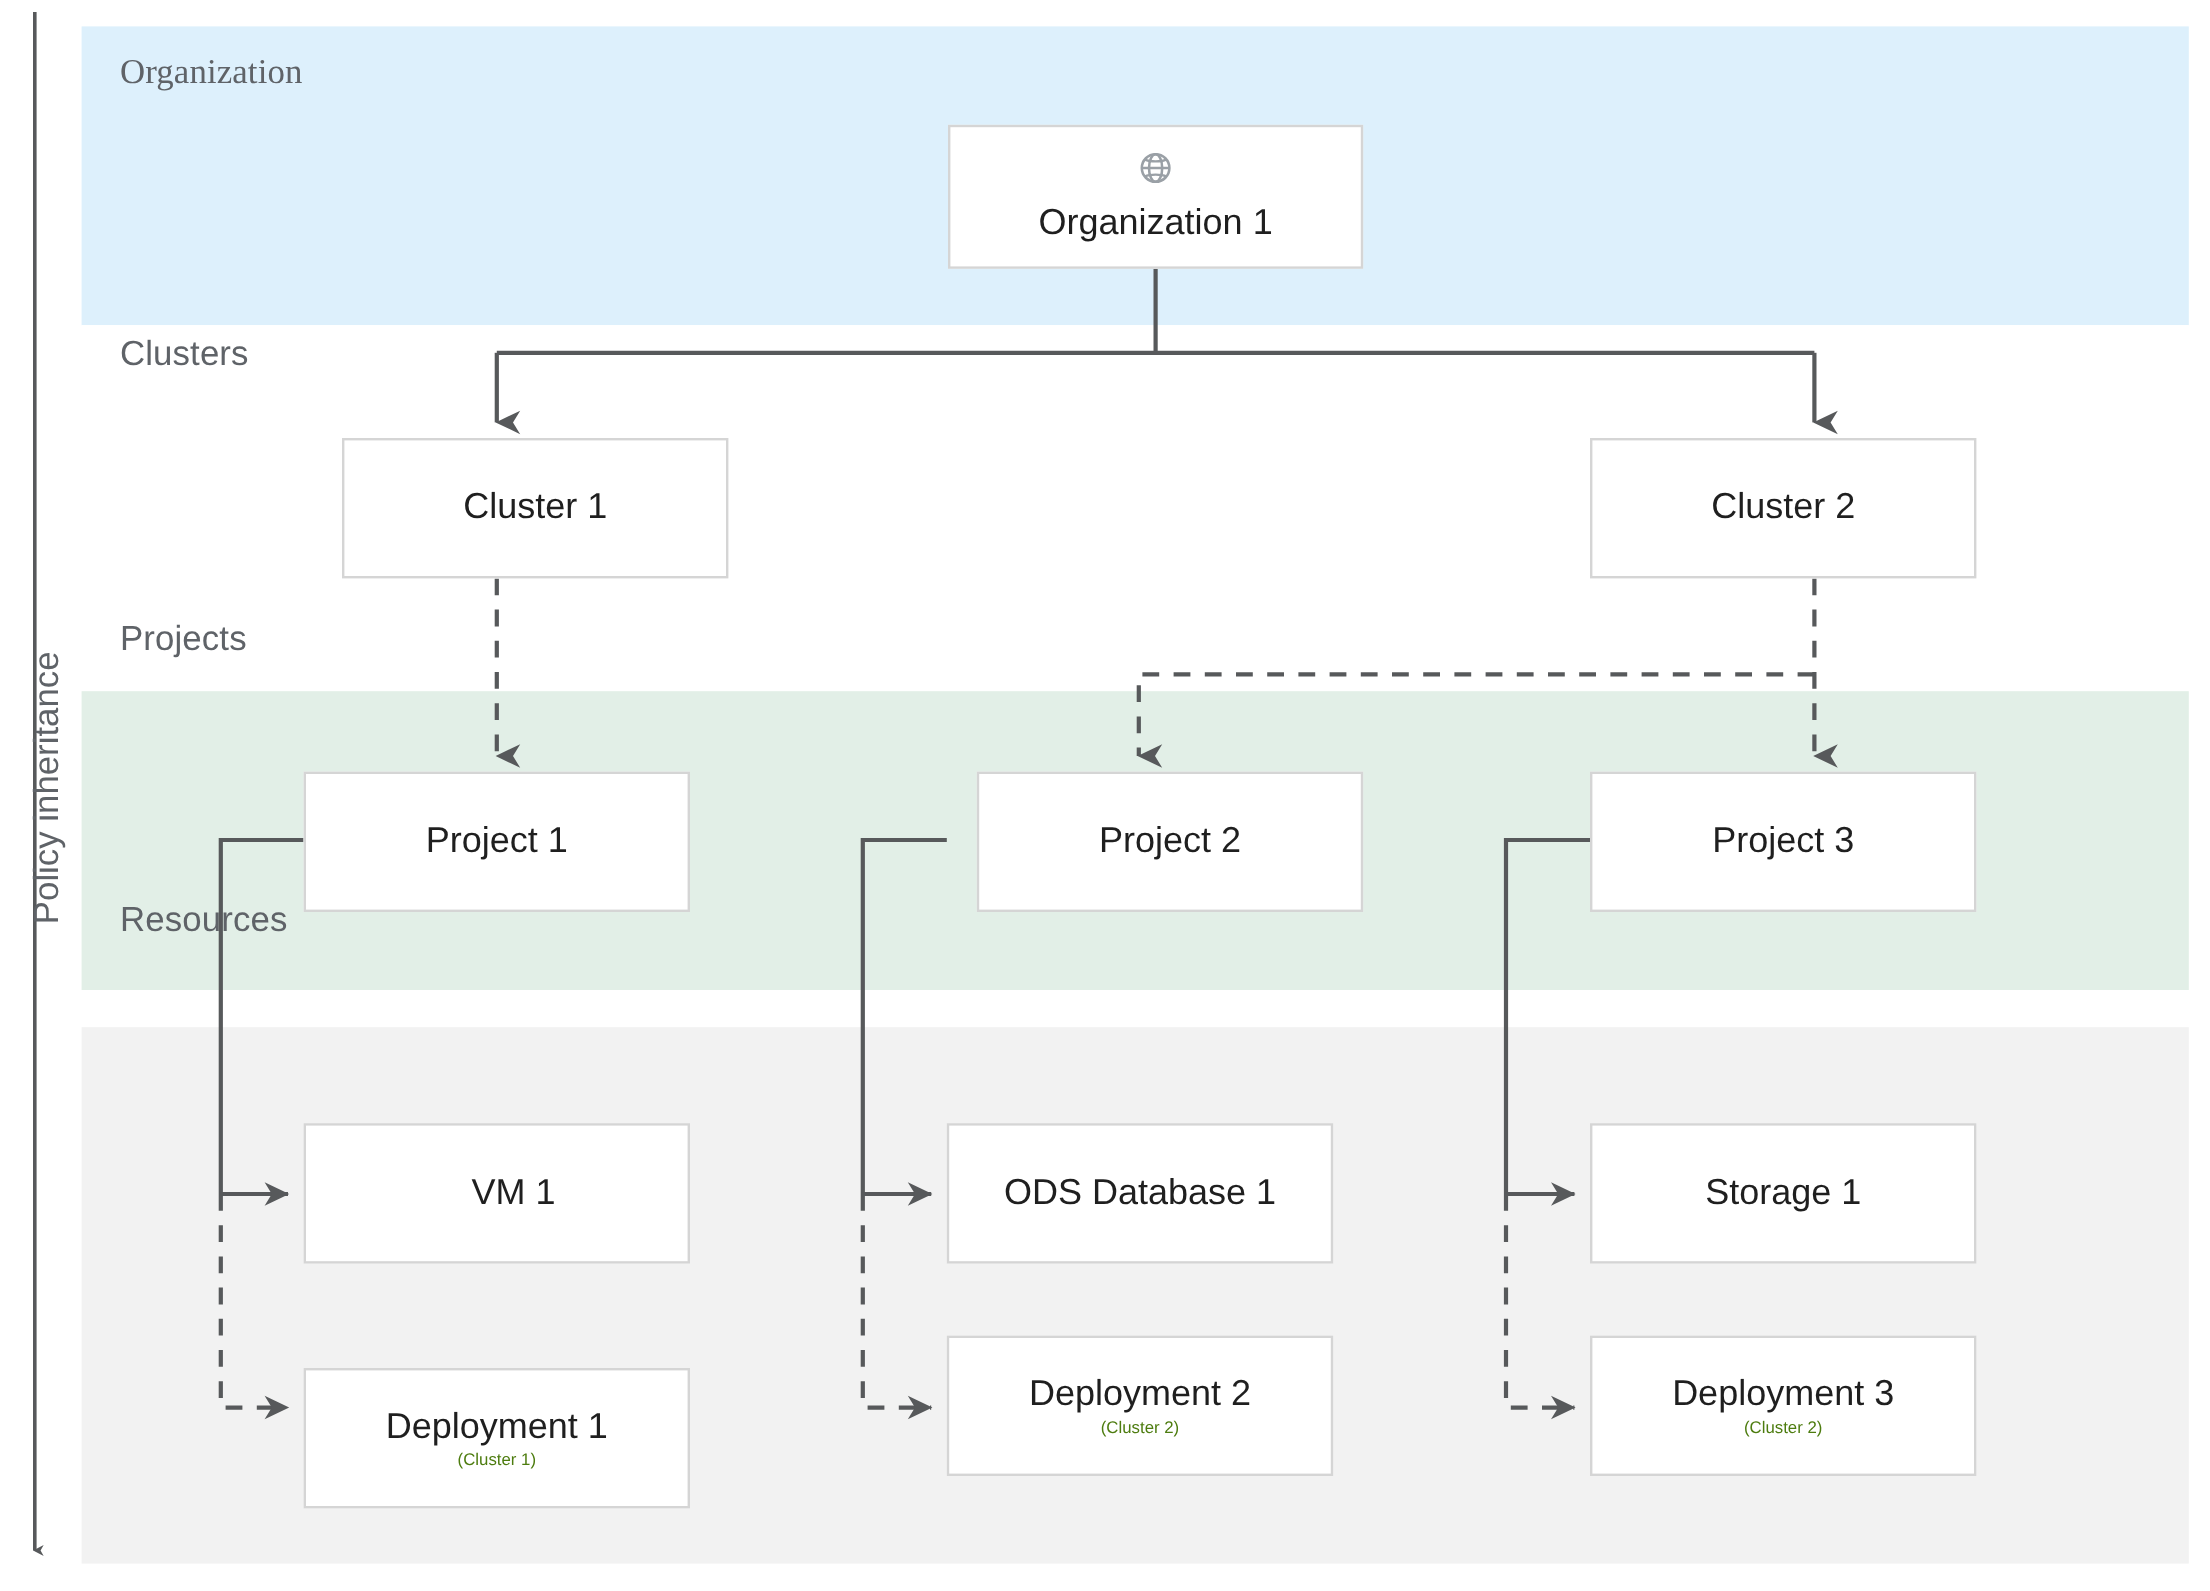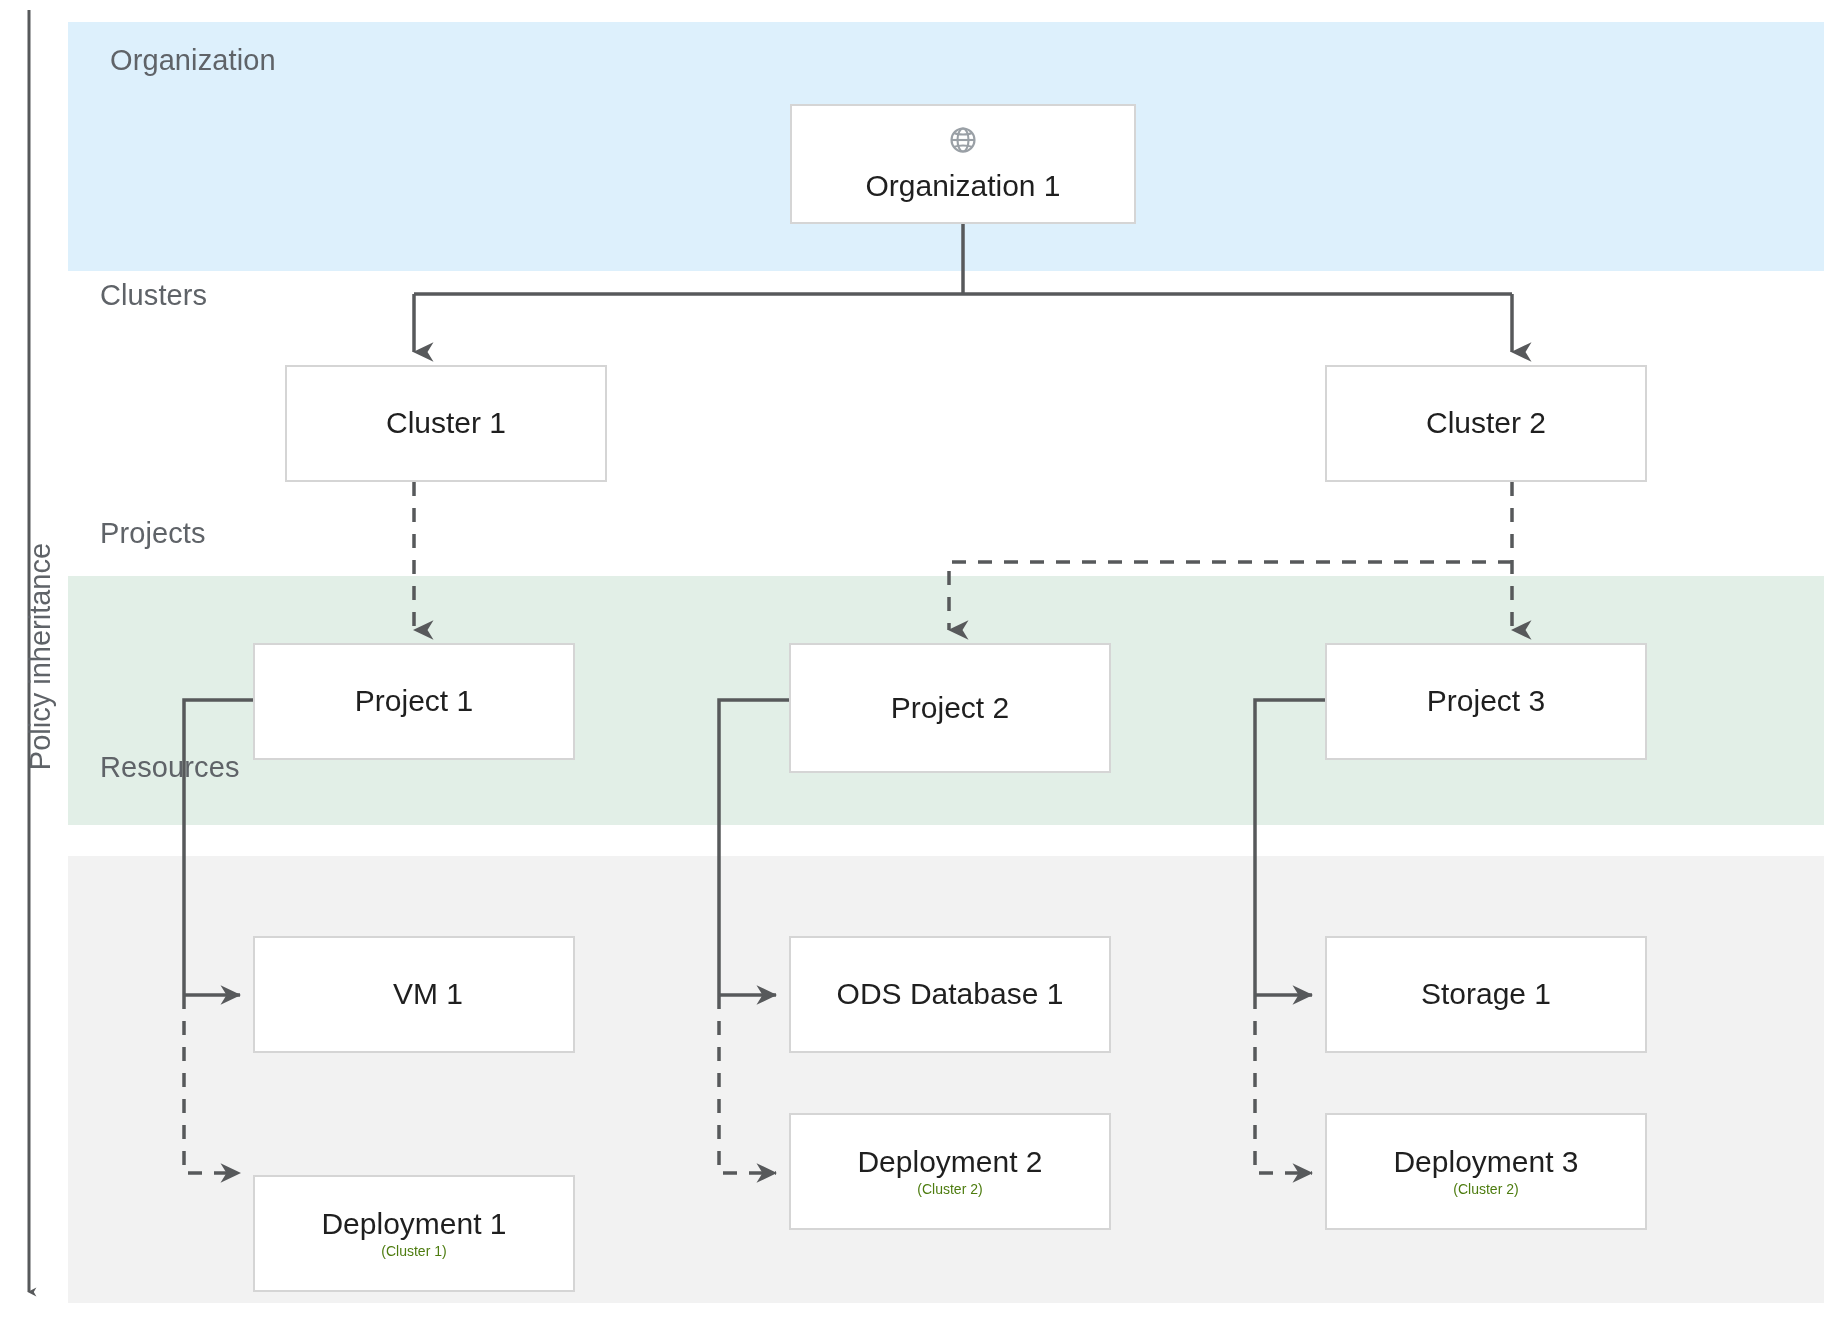--- a/index.html
+++ b/index.html
@@ -29,21 +29,21 @@
   .band-projects { top: 576px; height: 249px; background: #e2efe7; }
   .band-resources{ top: 856px; height: 447px; background: #f2f2f2; }
 
   .band-label {
     position: absolute;
     font-size: 29px;
     color: #5f6368;
     letter-spacing: 0.1px;
     white-space: nowrap;
   }
-  .lbl-org       { left: 110px; top: 44px; }
+  .lbl-org       { left: 100px; top: 44px; font-family: Liberation Serif, serif; }
   .lbl-clusters  { left: 100px; top: 279px; }
   .lbl-projects  { left: 100px; top: 517px; }
   .lbl-resources { left: 100px; top: 751px; }
 
   
   #axis-svg {
     position: absolute;
     left: 0; top: 0;
     width: 80px; height: 1326px;
   }
@@ -185,41 +185,41 @@
   </div>
 
   <div class="node" style="left:1325px; top:365px; width:322px; height:117px;">
     <span class="title">Cluster 2</span>
   </div>
 
   <div class="node" style="left:253px; top:643px; width:322px; height:117px;text-align:center;">
     <span class="title">Project 1</span>
   </div>
 
-  <div class="node" style="left:789px; top:643px; width:322px; height:130px;">
+  <div class="node" style="left:814px; top:643px; width:322px; height:117px;">
     <span class="title">Project 2</span>
   </div>
 
   <div class="node" style="left:1325px; top:643px; width:322px; height:117px;">
     <span class="title">Project 3</span>
   </div>
 
   <div class="node" style="left:253px; top:936px; width:322px; height:117px;padding-left:28px;">
     <span class="title">VM 1</span>
   </div>
 
   <div class="node" style="left:789px; top:936px; width:322px; height:117px;">
     <span class="title">ODS Database 1</span>
   </div>
 
   <div class="node" style="left:1325px; top:936px; width:322px; height:117px;">
     <span class="title">Storage 1</span>
   </div>
 
-  <div class="node" style="left:253px; top:1175px; width:322px; height:117px;">
+  <div class="node" style="left:253px; top:1140px; width:322px; height:117px;">
     <span class="title">Deployment 1</span>
     <span class="subtitle">(Cluster 1)</span>
   </div>
 
   <div class="node" style="left:789px; top:1113px; width:322px; height:117px;">
     <span class="title">Deployment 2</span>
     <span class="subtitle">(Cluster 2)</span>
   </div>
 
   <div class="node" style="left:1325px; top:1113px; width:322px; height:117px;">

